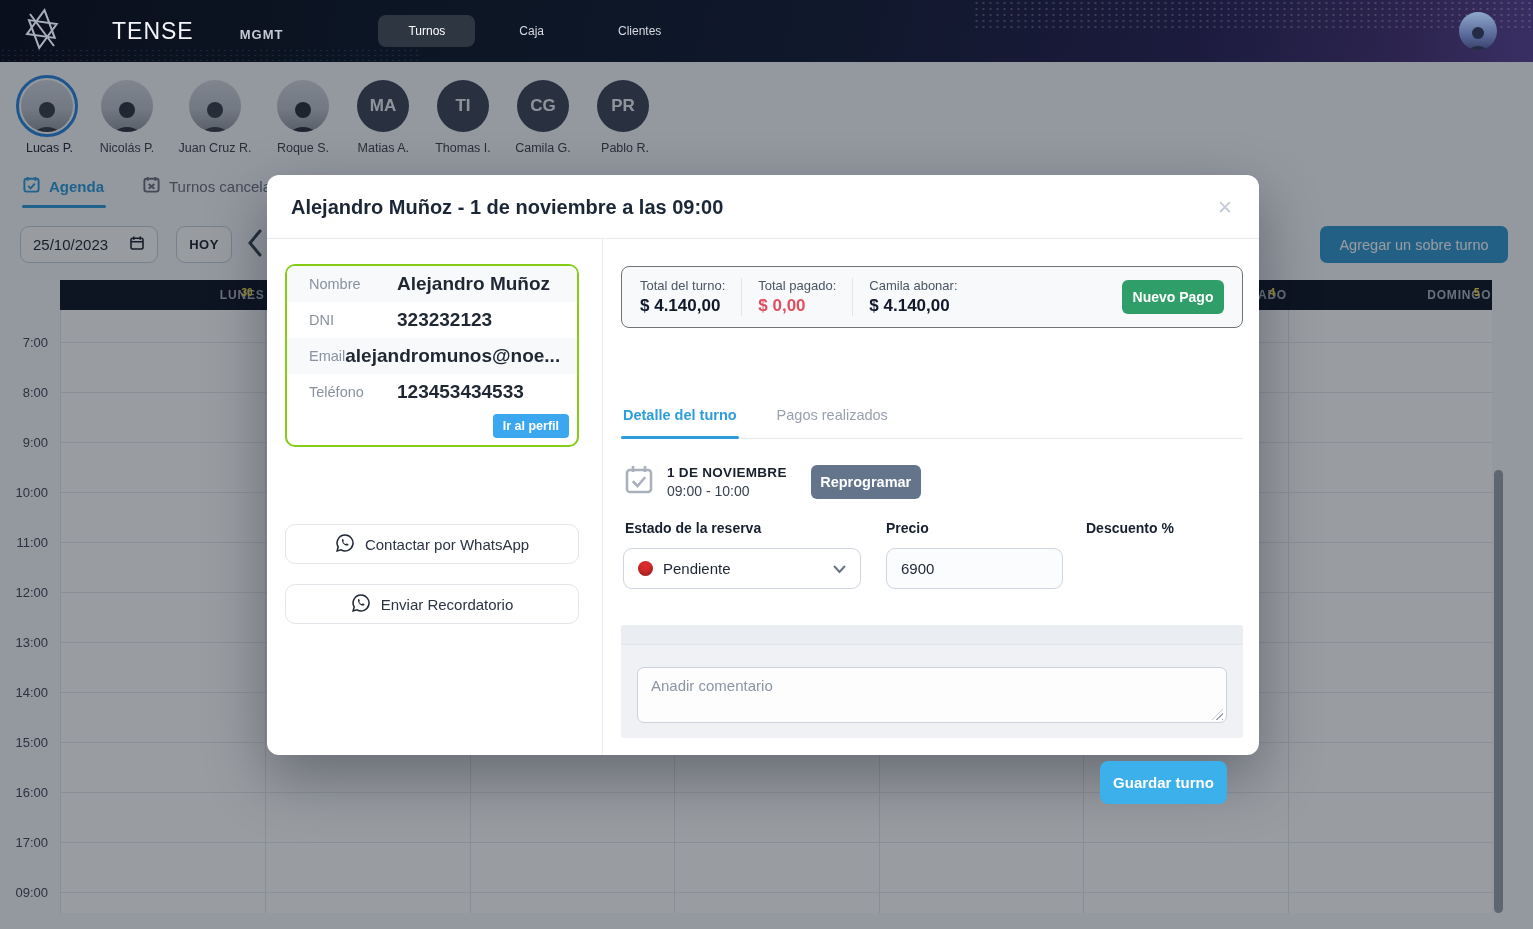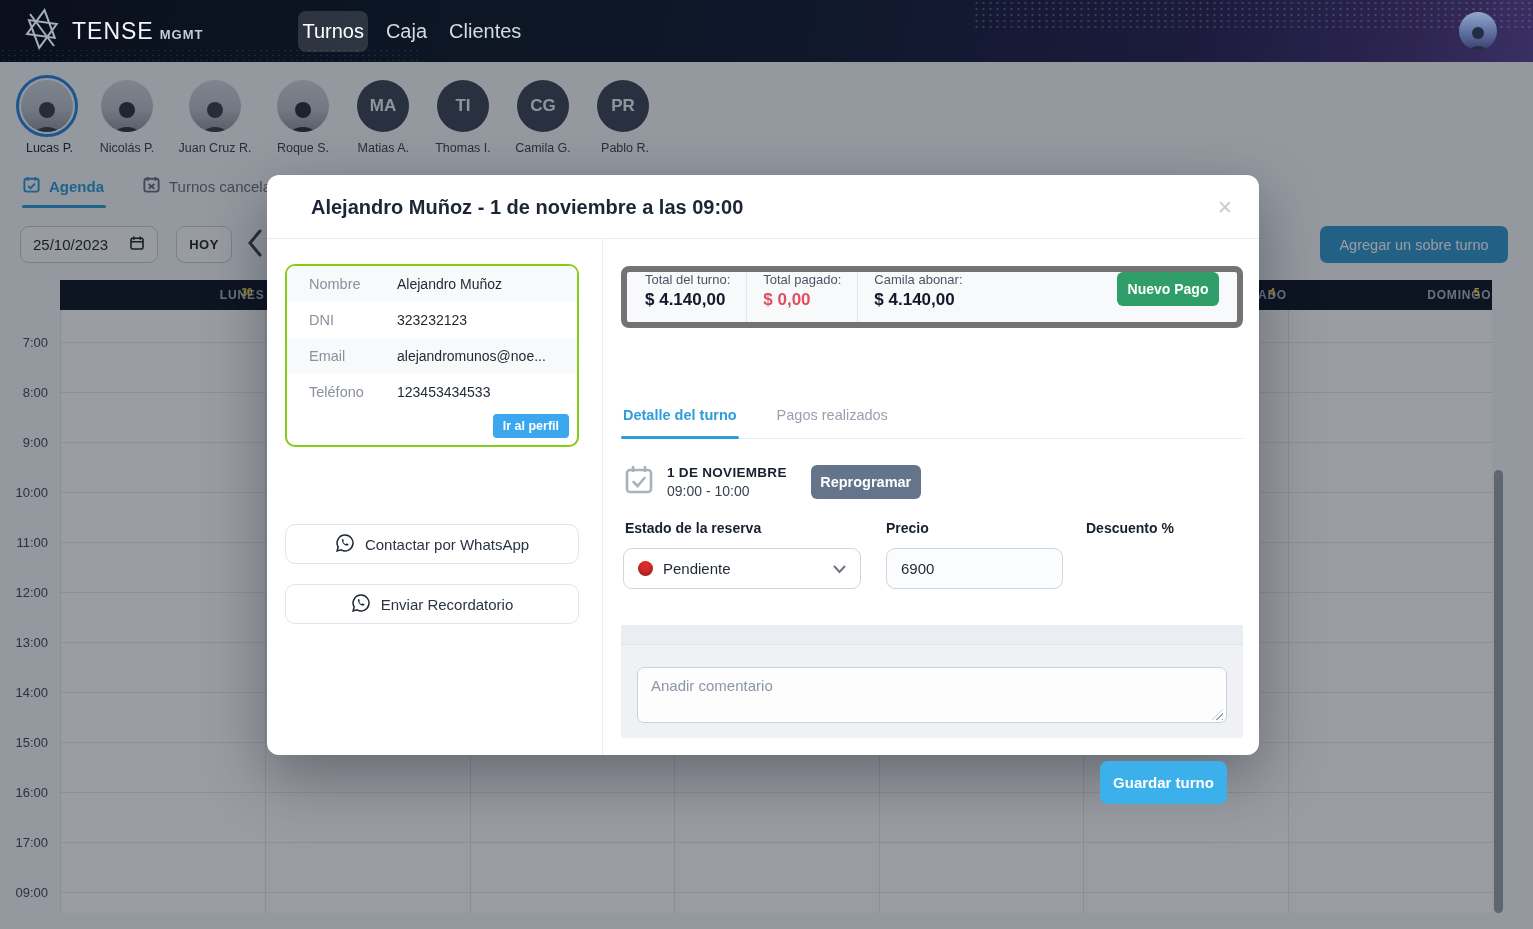--- a/index.html
+++ b/index.html
@@ -10,25 +10,25 @@
   
   .navbar { position:absolute; top:0; left:0; width:1533px; height:62px; z-index:60;
     background:linear-gradient(103deg,#0a0f1d 0%,#0c1624 30%,#10182c 55%,#1c1b3e 78%,#2d2550 92%,#3a2f63 100%);
     display:flex; align-items:center; }
   .nav-dots { position:absolute; right:0; top:0; width:560px; height:30px; opacity:.45;
     background-image:radial-gradient(rgba(255,255,255,.35) 1px, transparent 1.3px);
     background-size:7px 6px; pointer-events:none; }
   .nav-dots2 { position:absolute; left:0; bottom:0; width:420px; height:14px; opacity:.25;
     background-image:radial-gradient(rgba(120,200,255,.5) 1px, transparent 1.3px);
     background-size:6px 5px; pointer-events:none; }
-  .logo-wrap { display:flex; align-items:center; margin-left:20px; }
+  .logo-wrap { display:flex; align-items:center; margin-left:20px;gap:40px; }
   .brand { color:#f2f4f8; font-size:23px; letter-spacing:1px; margin-left:8px; font-weight:400; }
   .brand-suffix { color:#c6cbd6; font-size:13px; font-weight:700; letter-spacing:1px; margin-left:6px; margin-top:6px; }
   .nav-items { display:flex; align-items:center; margin-left:95px; gap:14px; }
-  .nav-item { color:#d6dae2; font-size:20px; padding:9px 4px; border-radius:8px; cursor:pointer; }
+  .nav-item { color:#d6dae2; font-size:12px; padding:9px 30px; border-radius:8px; cursor:pointer; }
   .nav-item.active { background:rgba(255,255,255,.14); color:#ffffff; }
   .nav-avatar { position:absolute; right:36px; top:12px; width:38px; height:38px; border-radius:50%;
     background:linear-gradient(180deg,#8fa8cc 0%,#5a6a9a 60%,#39406b 100%); overflow:hidden; cursor:pointer; }
   .nav-avatar svg { position:absolute; bottom:-3px; left:4px; }
 
   
   .content { position:absolute; top:62px; left:0; width:1533px; height:867px; background:#f7f9fb; }
 
   
   .staff-item { position:absolute; top:18px; width:52px; text-align:center; cursor:pointer; }
@@ -70,41 +70,41 @@
   .time-label { position:absolute; width:46px; text-align:right; font-size:13px; color:#414b59; }
   .vscroll { position:absolute; top:408px; left:1494px; width:9px; height:443px; background:#9aa3ae; border-radius:5px; cursor:pointer; }
 
   
   .overlay { position:absolute; top:62px; left:0; width:1533px; height:867px; background:rgba(13,18,30,.42); z-index:40; }
 
   
   .modal { position:absolute; left:267px; top:175px; width:992px; height:580px; background:#ffffff; z-index:50;
     border-radius:12px; box-shadow:0 22px 60px rgba(10,15,30,.35); }
   .modal-header { position:relative; height:64px; border-bottom:1px solid #e8ebef; }
-  .modal-title { position:absolute; left:24px; top:21px; font-size:20px; font-weight:600; color:#1b2637;margin-left:20px; }
+  .modal-title { position:absolute; left:24px; top:21px; font-size:20px; font-weight:600; color:#1b2637; }
   .modal-close { position:absolute; right:26px; top:23px; font-size:19px; color:#c6cdd7; cursor:pointer; line-height:1; }
   .modal-body { position:relative; height:516px; }
   .left-pane { position:absolute; left:0; top:0; width:336px; height:516px; border-right:1px solid #e8ebef; }
   .right-pane { position:absolute; left:337px; top:0; width:655px; height:516px; }
 
   
   .info-card { position:absolute; left:18px; top:25px; width:294px; border:2px solid #84cc16; border-radius:10px; overflow:hidden; background:#fff; }
   .info-row { display:flex; align-items:center; height:36px; padding:0 22px; }
   .info-row.alt { background:#f7f9fb; }
   .info-label { width:88px; font-size:14.5px; color:#8a929e; }
-  .info-value { font-size:14px; color:#1f2733; white-space:nowrap; }
+  .info-value { font-size:19px; color:#1f2733; white-space:nowrap;font-weight:bold; }
   .profile-row { height:35px; position:relative; }
   .profile-btn { position:absolute; right:8px; top:4px; height:24px; padding:0 10px; background:#3aa7ee; color:#fff;
     font-size:12.5px; font-weight:700; border-radius:4px; display:flex; align-items:center; cursor:pointer; }
   .wa-btn { position:absolute; left:18px; width:294px; height:40px; border:1px solid #e2e6ea; border-radius:10px;
     background:#fff; display:flex; align-items:center; justify-content:center; gap:10px; font-size:15px; color:#2b3442; cursor:pointer; }
 
   
   .pay-card { position:absolute; left:17px; top:27px; width:622px; height:62px; background:#f7f9fb;
-    border:6px solid #737373; border-radius:8px; display:flex; padding:0 18px; }
+    border:1px solid #737373; border-radius:8px; display:flex; align-items:center; padding:0 18px; }
   .pay-item { padding-right:16px; }
   .pay-item + .pay-item { border-left:1px solid #e2e6ea; padding-left:16px; }
   .pay-label { font-size:13px; color:#4b5563; margin-bottom:3px; }
   .pay-value { font-size:17px; font-weight:700; color:#12192a; }
   .pay-value.red { color:#e04f5f; }
   .new-pay-btn { margin-left:auto; width:102px; height:34px; background:#2f9e68; border-radius:6px; color:#fff;
     font-size:14px; font-weight:700; display:flex; align-items:center; justify-content:center; cursor:pointer; }
   .detail-tabs { position:absolute; left:17px; top:166px; width:622px; height:34px; border-bottom:1px solid #e8ebef; display:flex; gap:36px; }
   .dtab { font-size:14.5px; cursor:pointer; padding:2px 2px 0 2px; position:relative; }
   .dtab.active { color:#2e9ddb; font-weight:700; }

